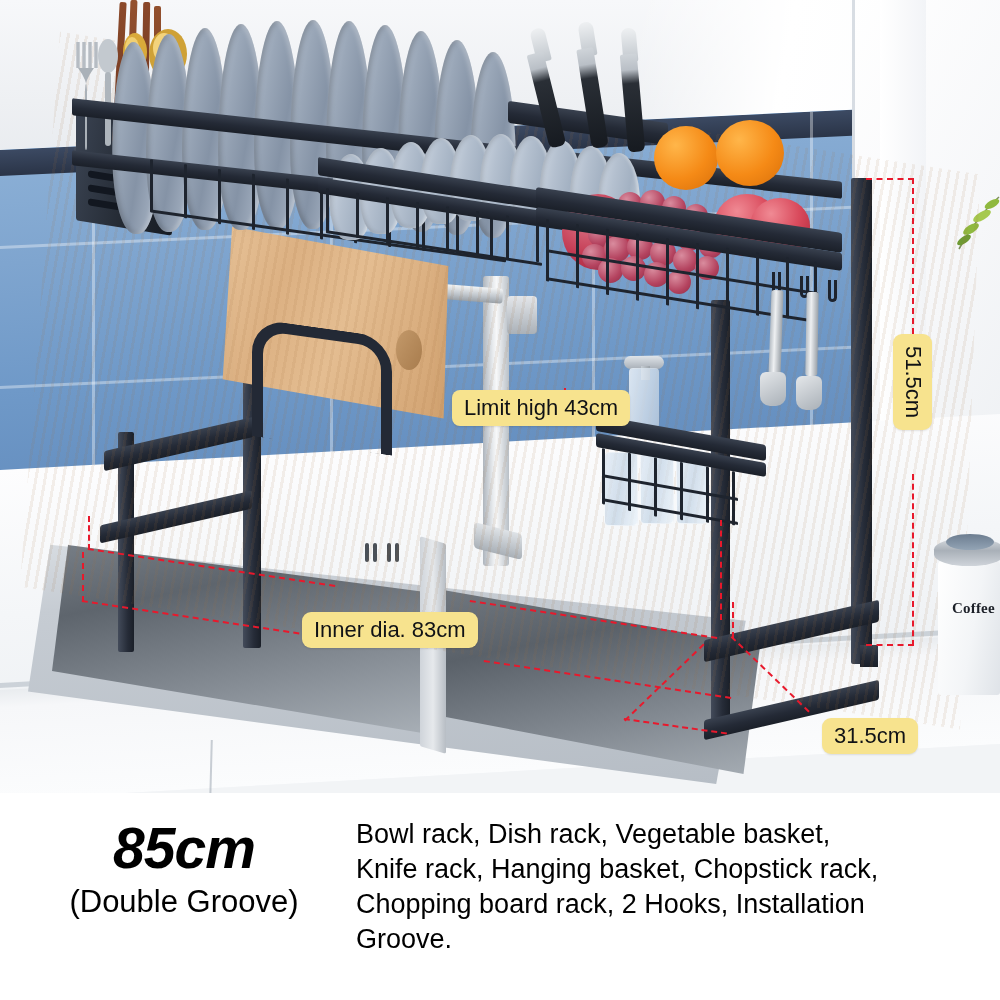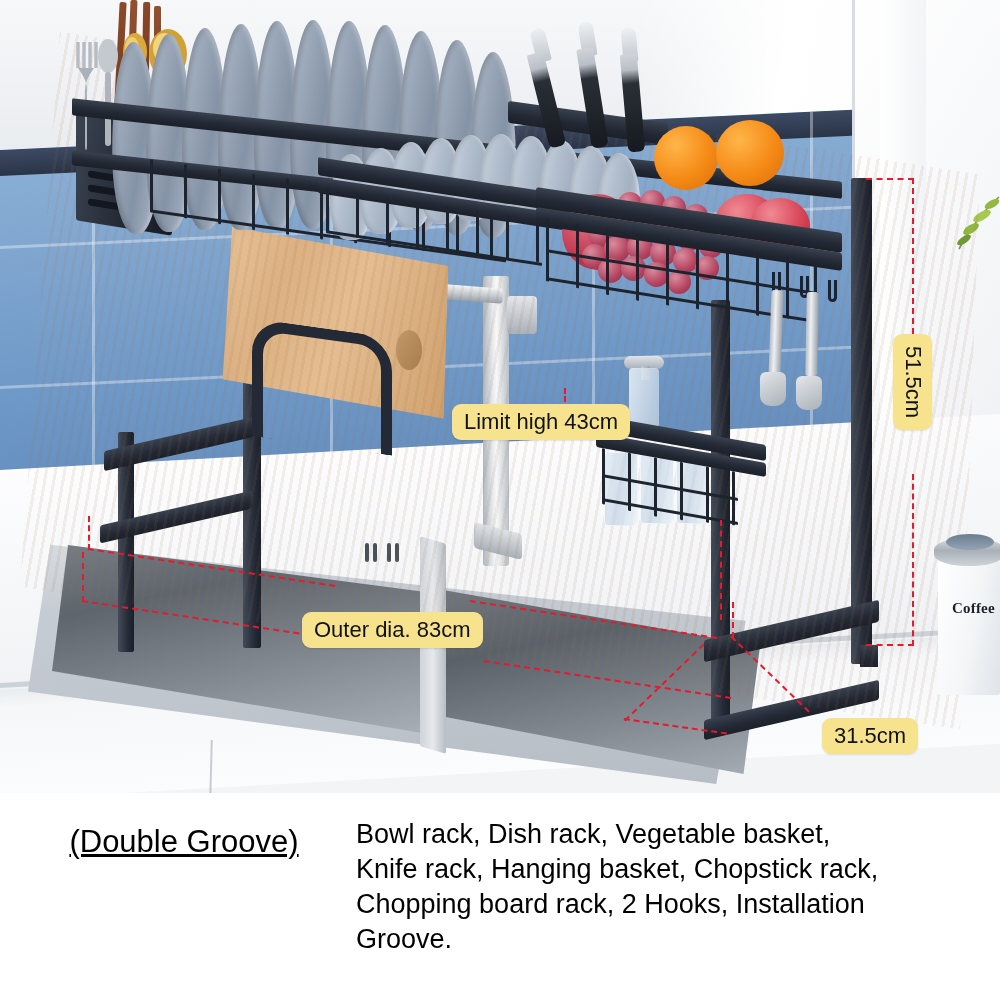--- a/index.html
+++ b/index.html
@@ -245,21 +245,21 @@
     border-radius:9px; font-size:22px; white-space:nowrap;
     writing-mode:vertical-rl; text-orientation:mixed;
     padding:12px 6px 12px 7px; box-shadow:0 1px 2px rgba(0,0,0,.10); }
 
   
   .caption { position:absolute; left:0; top:793px; width:1000px; height:207px;
     background:#ffffff; }
   .cap-left { position:absolute; left:36px; top:26px; width:296px; text-align:center; }
   .cap-size { font-size:57px; font-weight:bold; font-style:italic; color:#000;
     letter-spacing:-1px; line-height:1.05; }
-  .cap-sub { font-size:31px; color:#000; line-height:1.2; margin-top:4px;text-decoration:underline; }
+  .cap-sub { font-size:31px; color:#000; line-height:1.2; margin-top:4px; }
   .cap-right { position:absolute; left:356px; top:24px; width:648px;
     font-size:27px; line-height:1.30; color:#000; }
 </style>
 </head>
 <body>
 
 <div id="root">
 
   <div class="photo">
 
@@ -530,32 +530,33 @@
     <div class="dash-rot" style="left:484px;top:660px;width:250px;transform:rotate(8.5deg)"></div>
     <div class="dash-v" style="left:82px;top:552px;height:50px"></div>
 
     <div class="dash-rot" style="left:732px;top:636px;width:108px;transform:rotate(44deg)"></div>
     <div class="dash-rot" style="left:624px;top:720px;width:110px;transform:rotate(-44deg)"></div>
     <div class="dash-rot" style="left:624px;top:718px;width:104px;transform:rotate(8deg)"></div>
     <div class="dash-v" style="left:732px;top:602px;height:36px"></div>
 
     <div class="dash-v" style="left:564px;top:388px;height:22px"></div>
 
-    <div class="tag" style="left:452px;top:404px;">Limit high 43cm</div>
-
-    <div class="tag" style="left:302px;top:612px;">Outer dia. 83cm</div>
+    <div class="tag" style="left:452px;top:390px;border-radius:8px;">Limit high 43cm</div>
+
+    <div class="tag" style="left:302px;top:612px;">Inner dia. 83cm</div>
 
 
     <div class="tag-v" style="left:893px;top:334px;">51.5cm</div>
 
     <div class="tag" style="left:822px;top:718px;">31.5cm</div>
   </div>
 
   <div class="caption">
     <div class="cap-left">
+      <div class="cap-size">85cm</div>
       <div class="cap-sub">(Double Groove)</div>
     </div>
     <div class="cap-right">
       <div>Bowl rack, Dish rack, Vegetable basket,</div>
       <div>Knife rack, Hanging basket, Chopstick rack,</div>
       <div>Chopping board rack, 2 Hooks, Installation</div>
       <div>Groove.</div>
     </div>
   </div>
 

